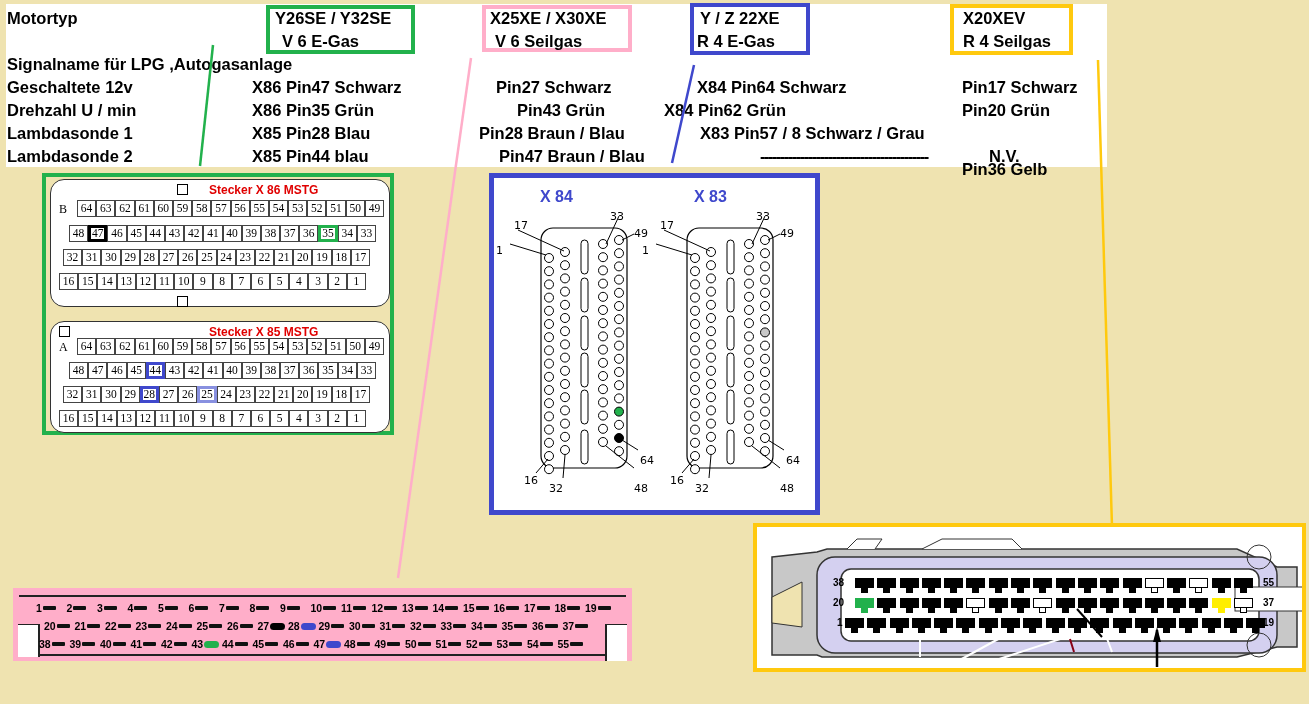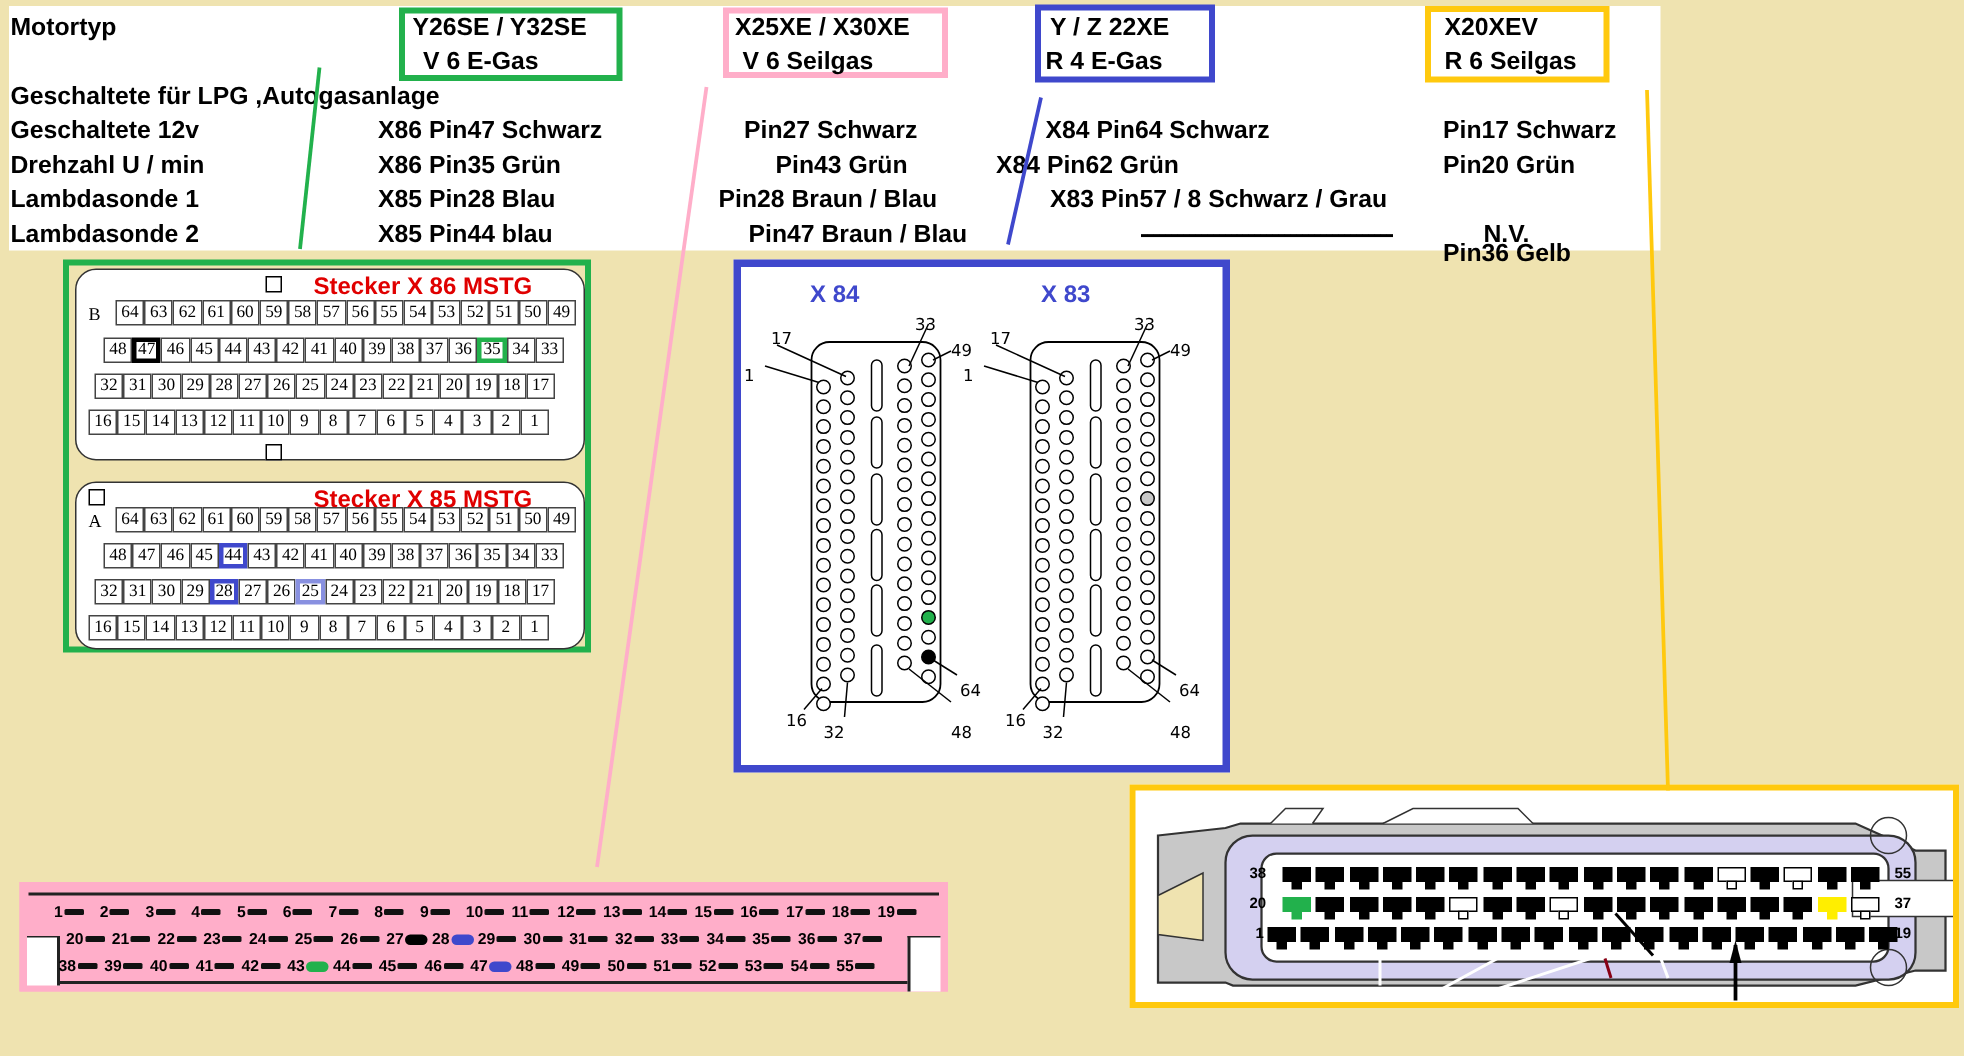--- a/index.html
+++ b/index.html
@@ -6,21 +6,21 @@
   body{width:1309px;height:704px;background:#efe3b0;position:relative;overflow:hidden;font-family:"Liberation Sans",sans-serif;}
   .abs{position:absolute;}
   #header-panel{left:6px;top:4px;width:1101px;height:163px;background:#ffffff;}
   .t{position:absolute;font-weight:bold;font-size:16.5px;color:#000;white-space:nowrap;line-height:20px;}
   .engbox{position:absolute;box-sizing:border-box;border:4px solid;}
   svg.lines{position:absolute;left:0;top:0;width:1309px;height:704px;pointer-events:none;}
 
   
   #green-panel{left:42px;top:173px;width:352px;height:262px;box-sizing:border-box;border:4px solid #22b14c;background:#efe3b0;}
   .stecker{position:absolute;left:4px;width:340px;background:#fff;border:1px solid #333;border-radius:14px;box-sizing:border-box;}
-  .stecker-title{position:absolute;color:#e00000;font-weight:bold;font-size:16px;font-family:"Liberation Sans",sans-serif;}
+  .stecker-title{position:absolute;color:#e00000;font-weight:bold;font-size:12px;font-family:"Liberation Sans",sans-serif;}
   .row{position:absolute;display:flex;}
   .cell{width:19.2px;height:17px;border:1px solid #444;box-sizing:border-box;font-family:"Liberation Serif",serif;font-size:11.5px;text-align:center;line-height:15px;background:#fff;margin-right:0;}
   .rowlabel{position:absolute;font-family:"Liberation Serif",serif;font-size:12px;}
   .sq{position:absolute;width:9px;height:9px;border:1px solid #000;background:#fff;}
 
   
   #blue-panel{left:489px;top:173px;width:331px;height:342px;box-sizing:border-box;border:5px solid #3f48cc;background:#fff;}
   .xlabel{position:absolute;color:#3f48cc;font-weight:bold;font-size:16px;}
 
   
@@ -39,41 +39,41 @@
   .ecu-pin.yellow .top,.ecu-pin.yellow .stem{background:#ffee00;}
   .ecurow{position:absolute;display:flex;}
   .ecunum{position:absolute;font-weight:bold;font-size:10px;}
 </style>
 </head>
 <body>
 
 <div id="header-panel" class="abs"></div>
 
 <div class="t" style="left:7px;top:8px;">Motortyp</div>
-<div class="t" style="left:7px;top:54px;">Geschaltete für LPG ,Autogasanlage</div>
+<div class="t" style="left:7px;top:54px;">Signalname für LPG ,Autogasanlage</div>
 <div class="t" style="left:7px;top:77px;">Geschaltete 12v</div>
 <div class="t" style="left:7px;top:100px;">Drehzahl U / min</div>
 <div class="t" style="left:7px;top:123px;">Lambdasonde 1</div>
 <div class="t" style="left:7px;top:146px;">Lambdasonde 2</div>
 
 <div class="engbox" style="left:266px;top:5px;width:149px;height:49px;border-color:#22b14c;"></div>
 <div class="t" style="left:275px;top:8px;">Y26SE / Y32SE</div>
 <div class="t" style="left:282px;top:31px;">V 6 E-Gas</div>
 
 <div class="engbox" style="left:482px;top:5px;width:150px;height:47px;border-color:#ffaec9;"></div>
 <div class="t" style="left:490px;top:8px;">X25XE / X30XE</div>
 <div class="t" style="left:495px;top:31px;">V 6 Seilgas</div>
 
 <div class="engbox" style="left:690px;top:3px;width:120px;height:52px;border-color:#3f48cc;"></div>
 <div class="t" style="left:700px;top:8px;">Y / Z 22XE</div>
 <div class="t" style="left:697px;top:31px;">R 4 E-Gas</div>
 
 <div class="engbox" style="left:950px;top:4px;width:123px;height:51px;border-color:#ffc90e;"></div>
 <div class="t" style="left:963px;top:8px;">X20XEV</div>
-<div class="t" style="left:963px;top:31px;">R 6 Seilgas</div>
+<div class="t" style="left:963px;top:31px;">R 4 Seilgas</div>
 
 <div class="t" style="left:252px;top:77px;">X86 Pin47 Schwarz</div>
 <div class="t" style="left:252px;top:100px;">X86 Pin35 Grün</div>
 <div class="t" style="left:252px;top:123px;">X85 Pin28 Blau</div>
 <div class="t" style="left:252px;top:146px;">X85 Pin44 blau</div>
 
 <div class="t" style="left:496px;top:77px;text-align:right;">Pin27 Schwarz</div>
 <div class="t" style="left:497px;top:100px;margin-left:20px;">Pin43 Grün</div>
 <div class="t" style="left:479px;top:123px;">Pin28 Braun / Blau</div>
 <div class="t" style="left:499px;top:146px;">Pin47 Braun / Blau</div>

